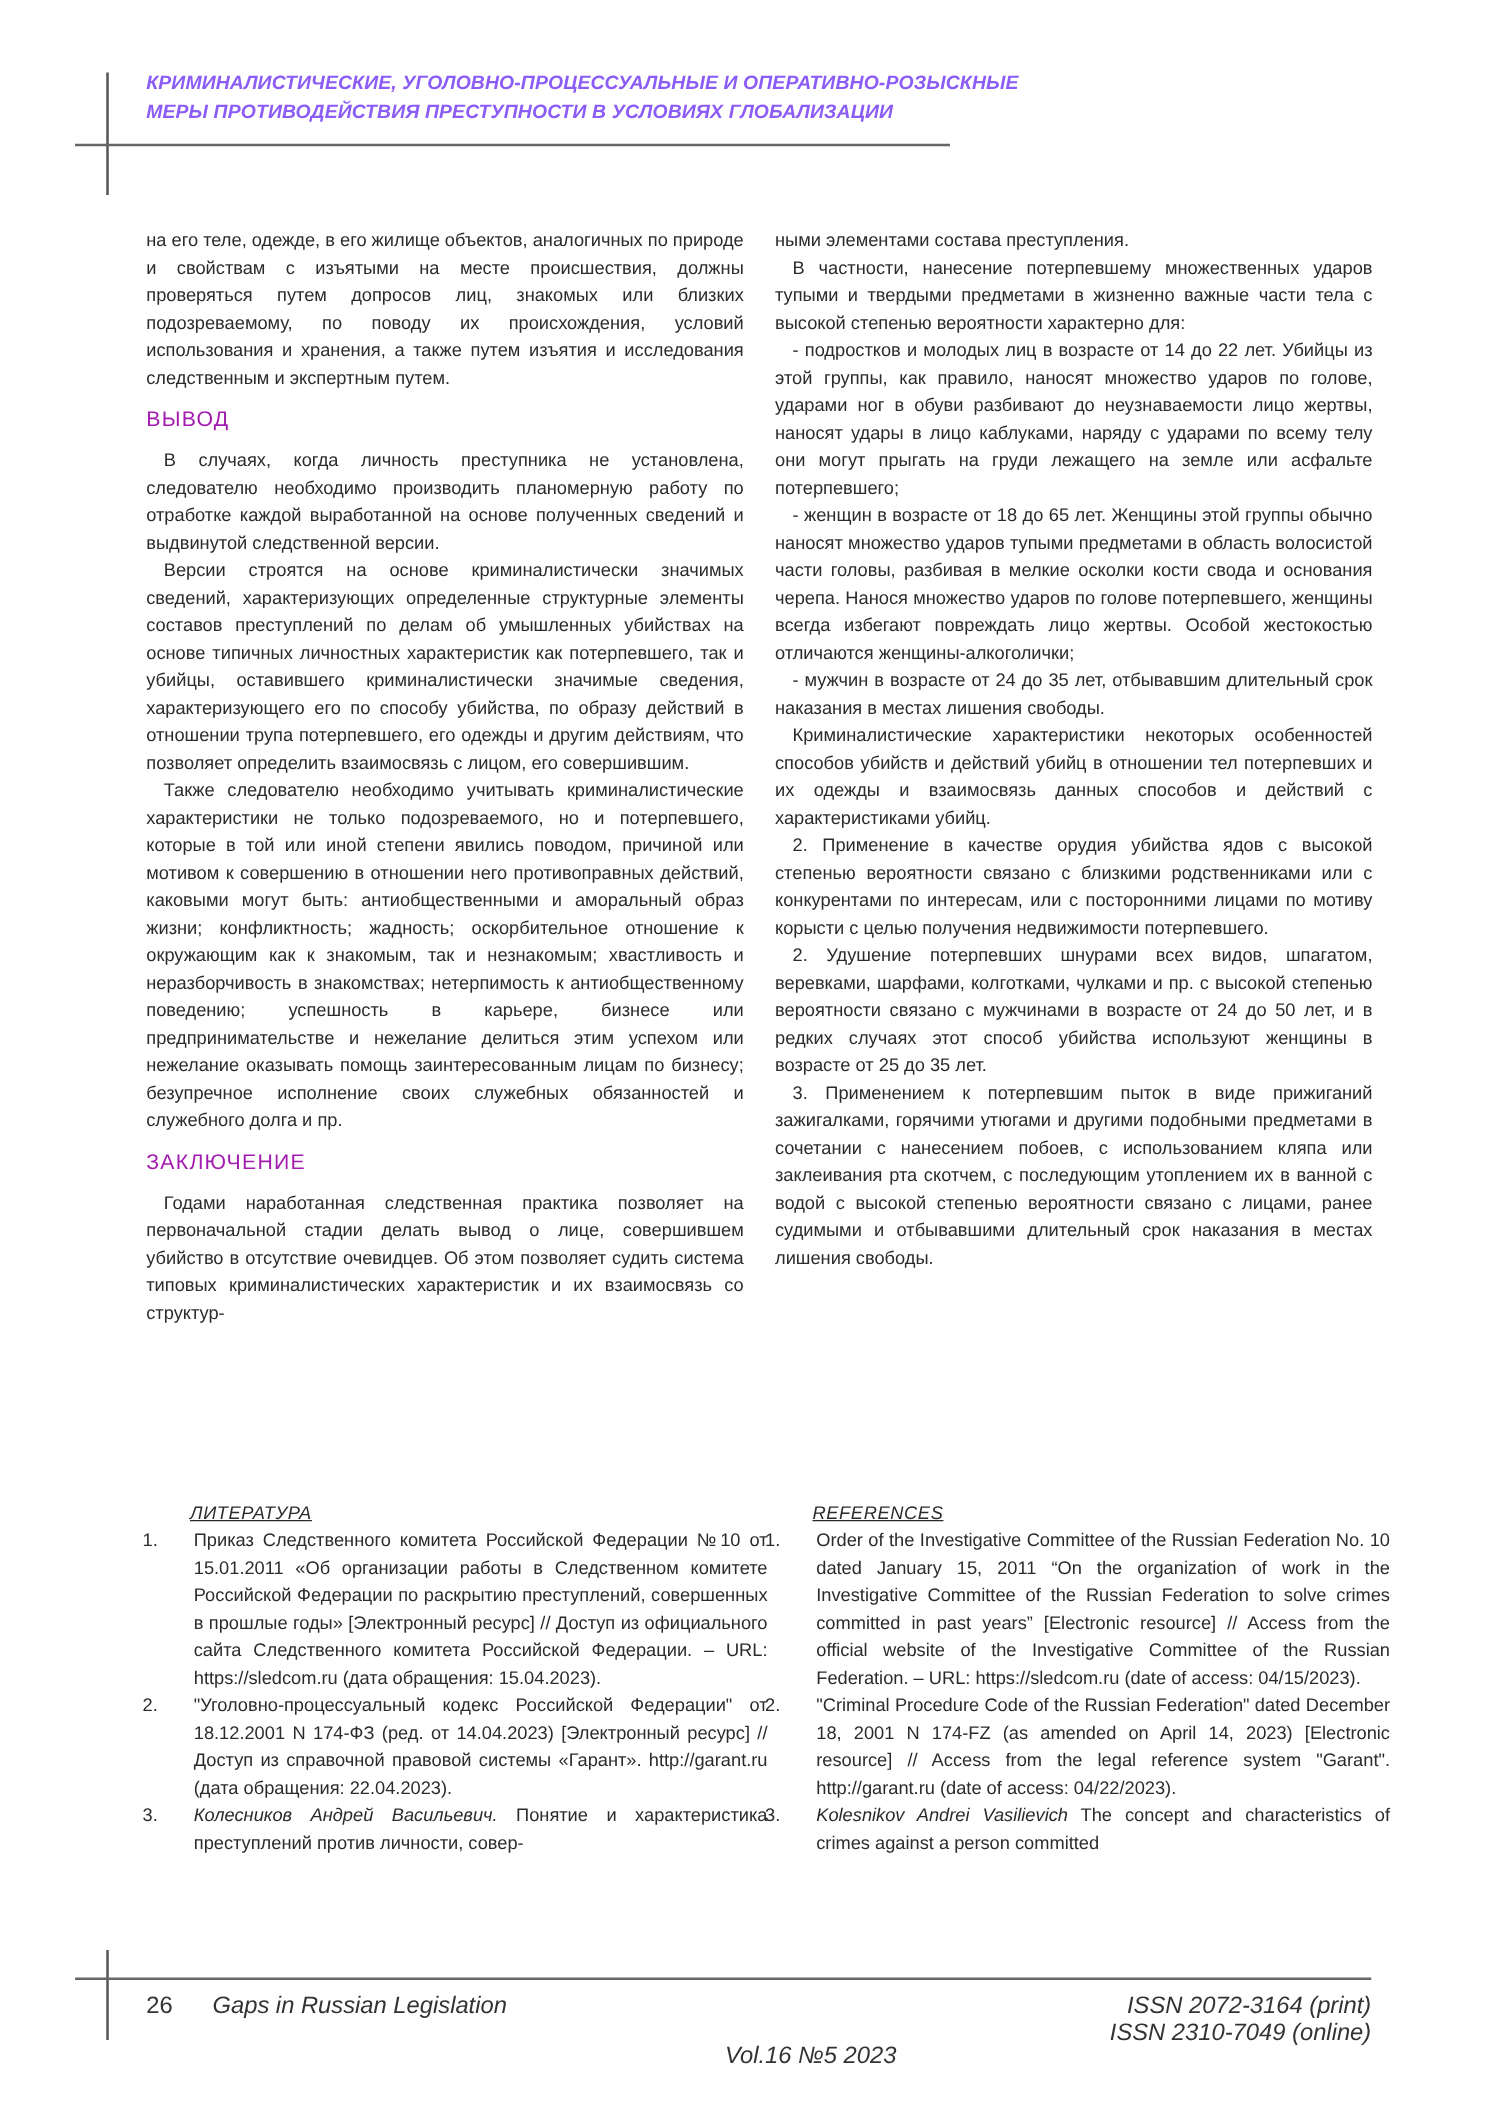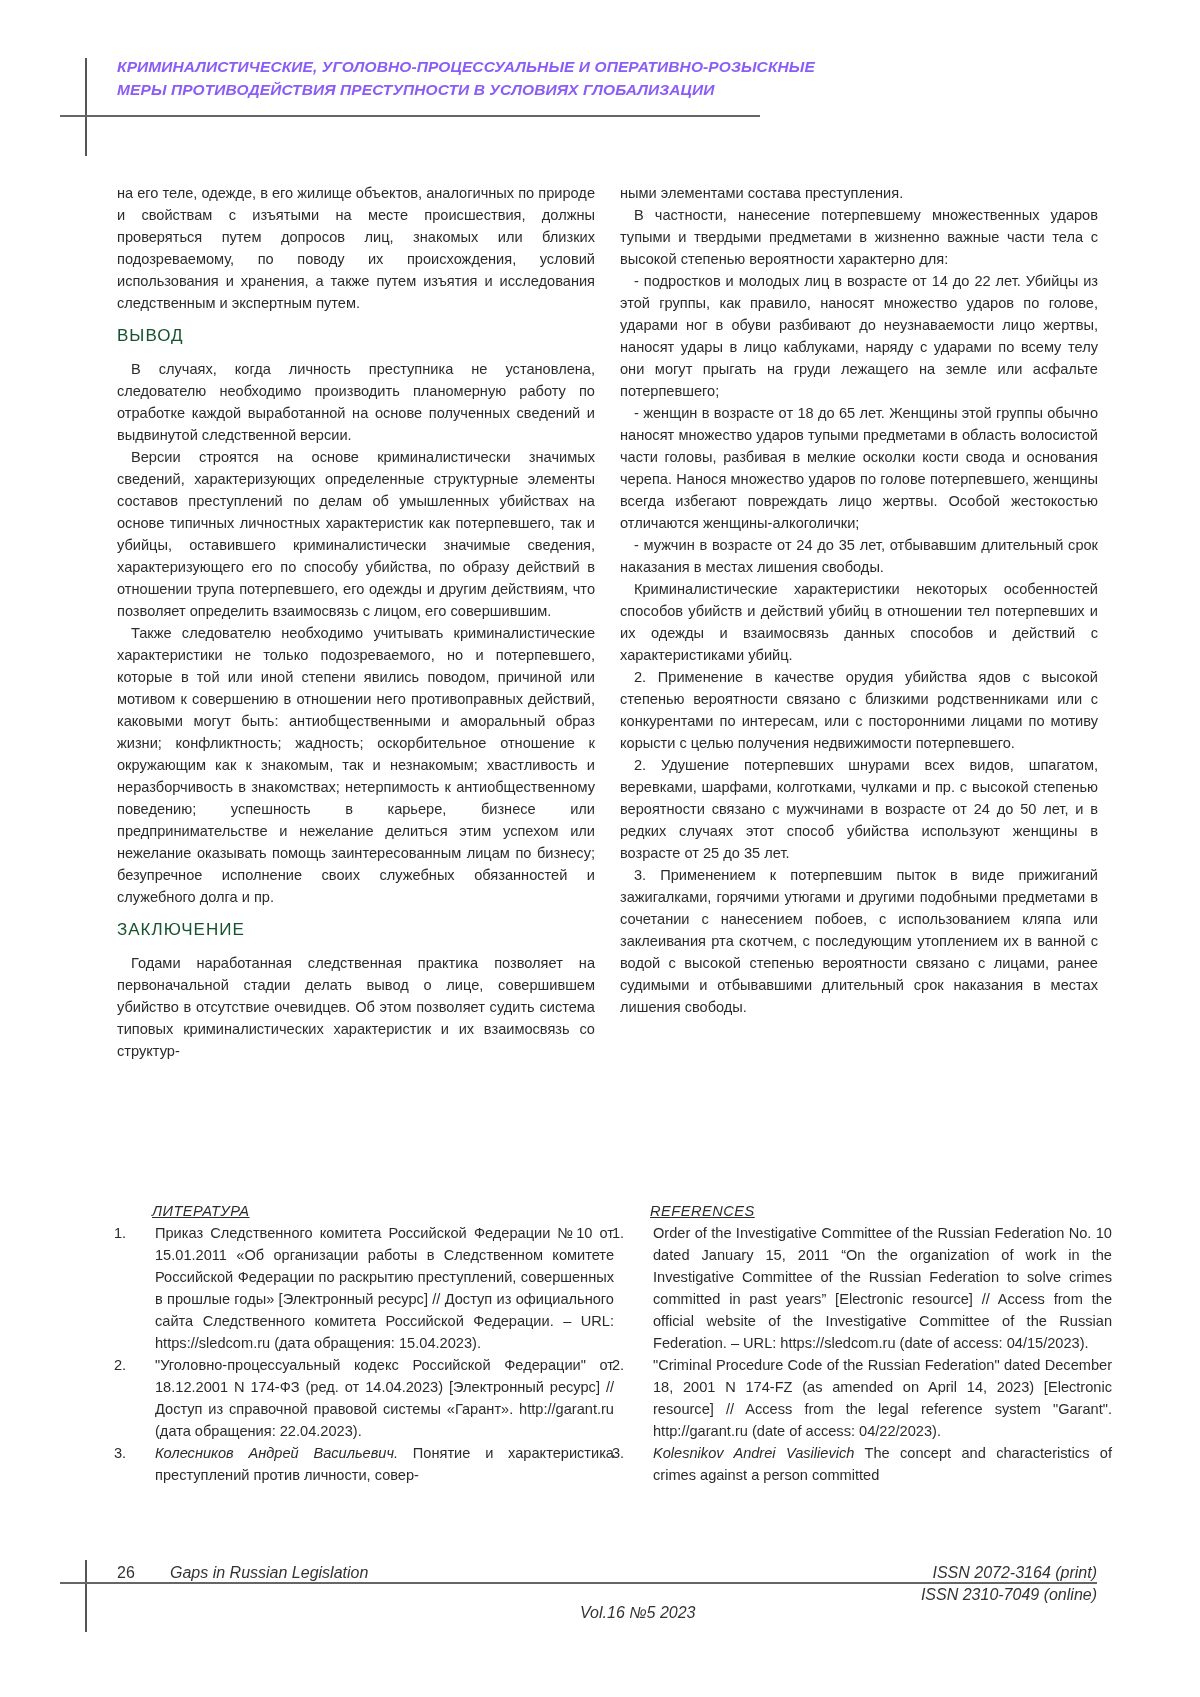--- a/index.html
+++ b/index.html
@@ -9,31 +9,31 @@
   .hline { position:absolute; height:2px; background:#666; }
   .running-head { position:absolute; left:117px; top:55px; width:850px;
          font-family:"Liberation Sans", sans-serif; font-weight:bold; font-style:italic;
          font-size:15.5px; line-height:23px; color:#8b5cf6; letter-spacing:0.1px; }
   .col { position:absolute; width:478px; font-size:14.6px; line-height:22px; text-align:justify;
          hyphens:manual;margin-top:44px; }
   .col.left { left:117px; top:138px; }
   .col.right { left:620px; top:138px; }
   .col p { margin:0; text-indent:14px; }
   .col p.noindent { text-indent:0; }
-  .col h2 { margin:10px 0 10px 0; font-weight:normal; font-size:17px; letter-spacing:1px; line-height:24px; color:#14532d; }
+  .col h2 { margin:10px 0 10px 0; font-weight:normal; font-size:17px; letter-spacing:1px; line-height:24px; color:#a21caf; }
   .refs { position:absolute; width:500px; top:1200px; font-size:14.6px; line-height:22px; }
   .refs.left { left:114px; }
   .refs.right { left:612px; }
   .refs .title { font-style:italic; text-decoration:underline; margin-left:38px; letter-spacing:0.5px; }
   .refs ol { list-style:none; margin:0; padding:0; }
   .refs li { position:relative; padding-left:41px; text-align:justify; }
   .refs li .num { position:absolute; left:0; top:0; }
   .refs li .author { font-style:italic; }
-  .footer { position:absolute; top:1562px; font-family:"Liberation Sans", sans-serif;
-            font-size:16px; line-height:22px; color:#333; }
+  .footer { position:absolute; top:1594px; font-family:"Liberation Sans", sans-serif;
+            font-size:19px; line-height:22px; color:#333; }
   .page-num { left:117px; }
   .journal { left:170px; font-style:italic; }
   .vol { left:580px; font-style:italic;margin-top:40px; }
   .issn { right:103px; text-align:right; font-style:italic; }
 </style>
 </head>
 <body>
 
 <div class="vline" style="left:85px; top:58px; height:98px;"></div>
 <div class="hline" style="left:60px; top:115px; width:700px;"></div>

